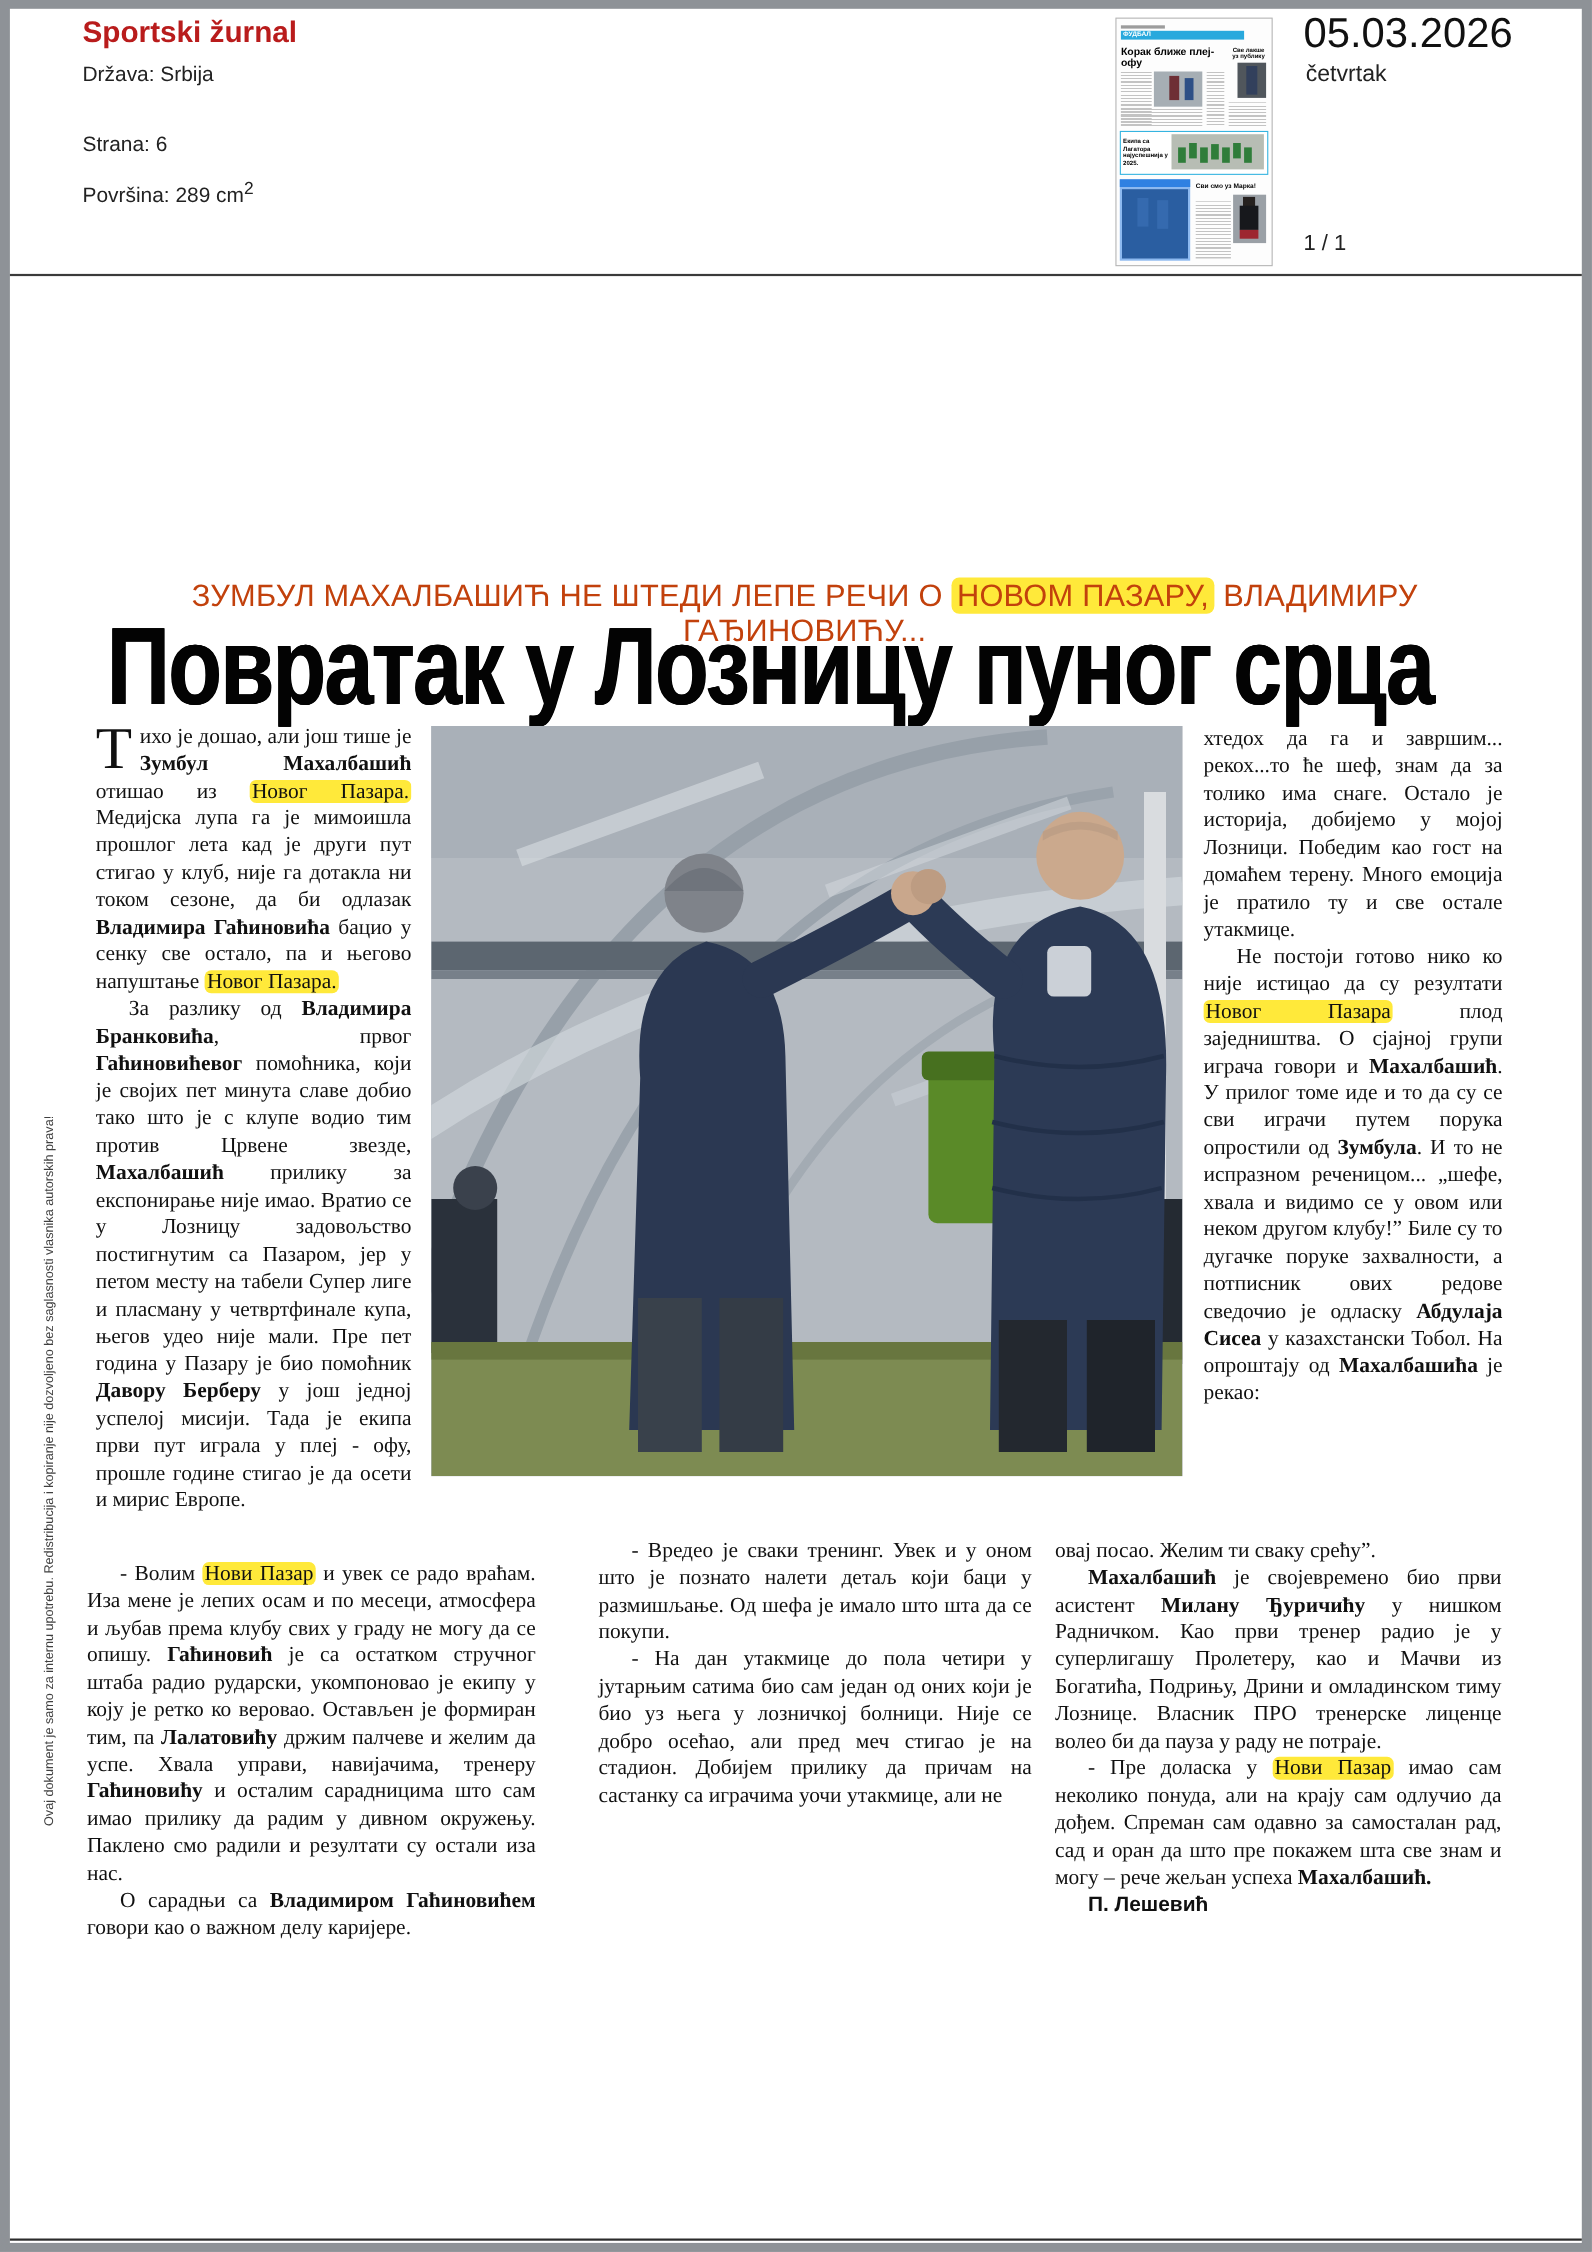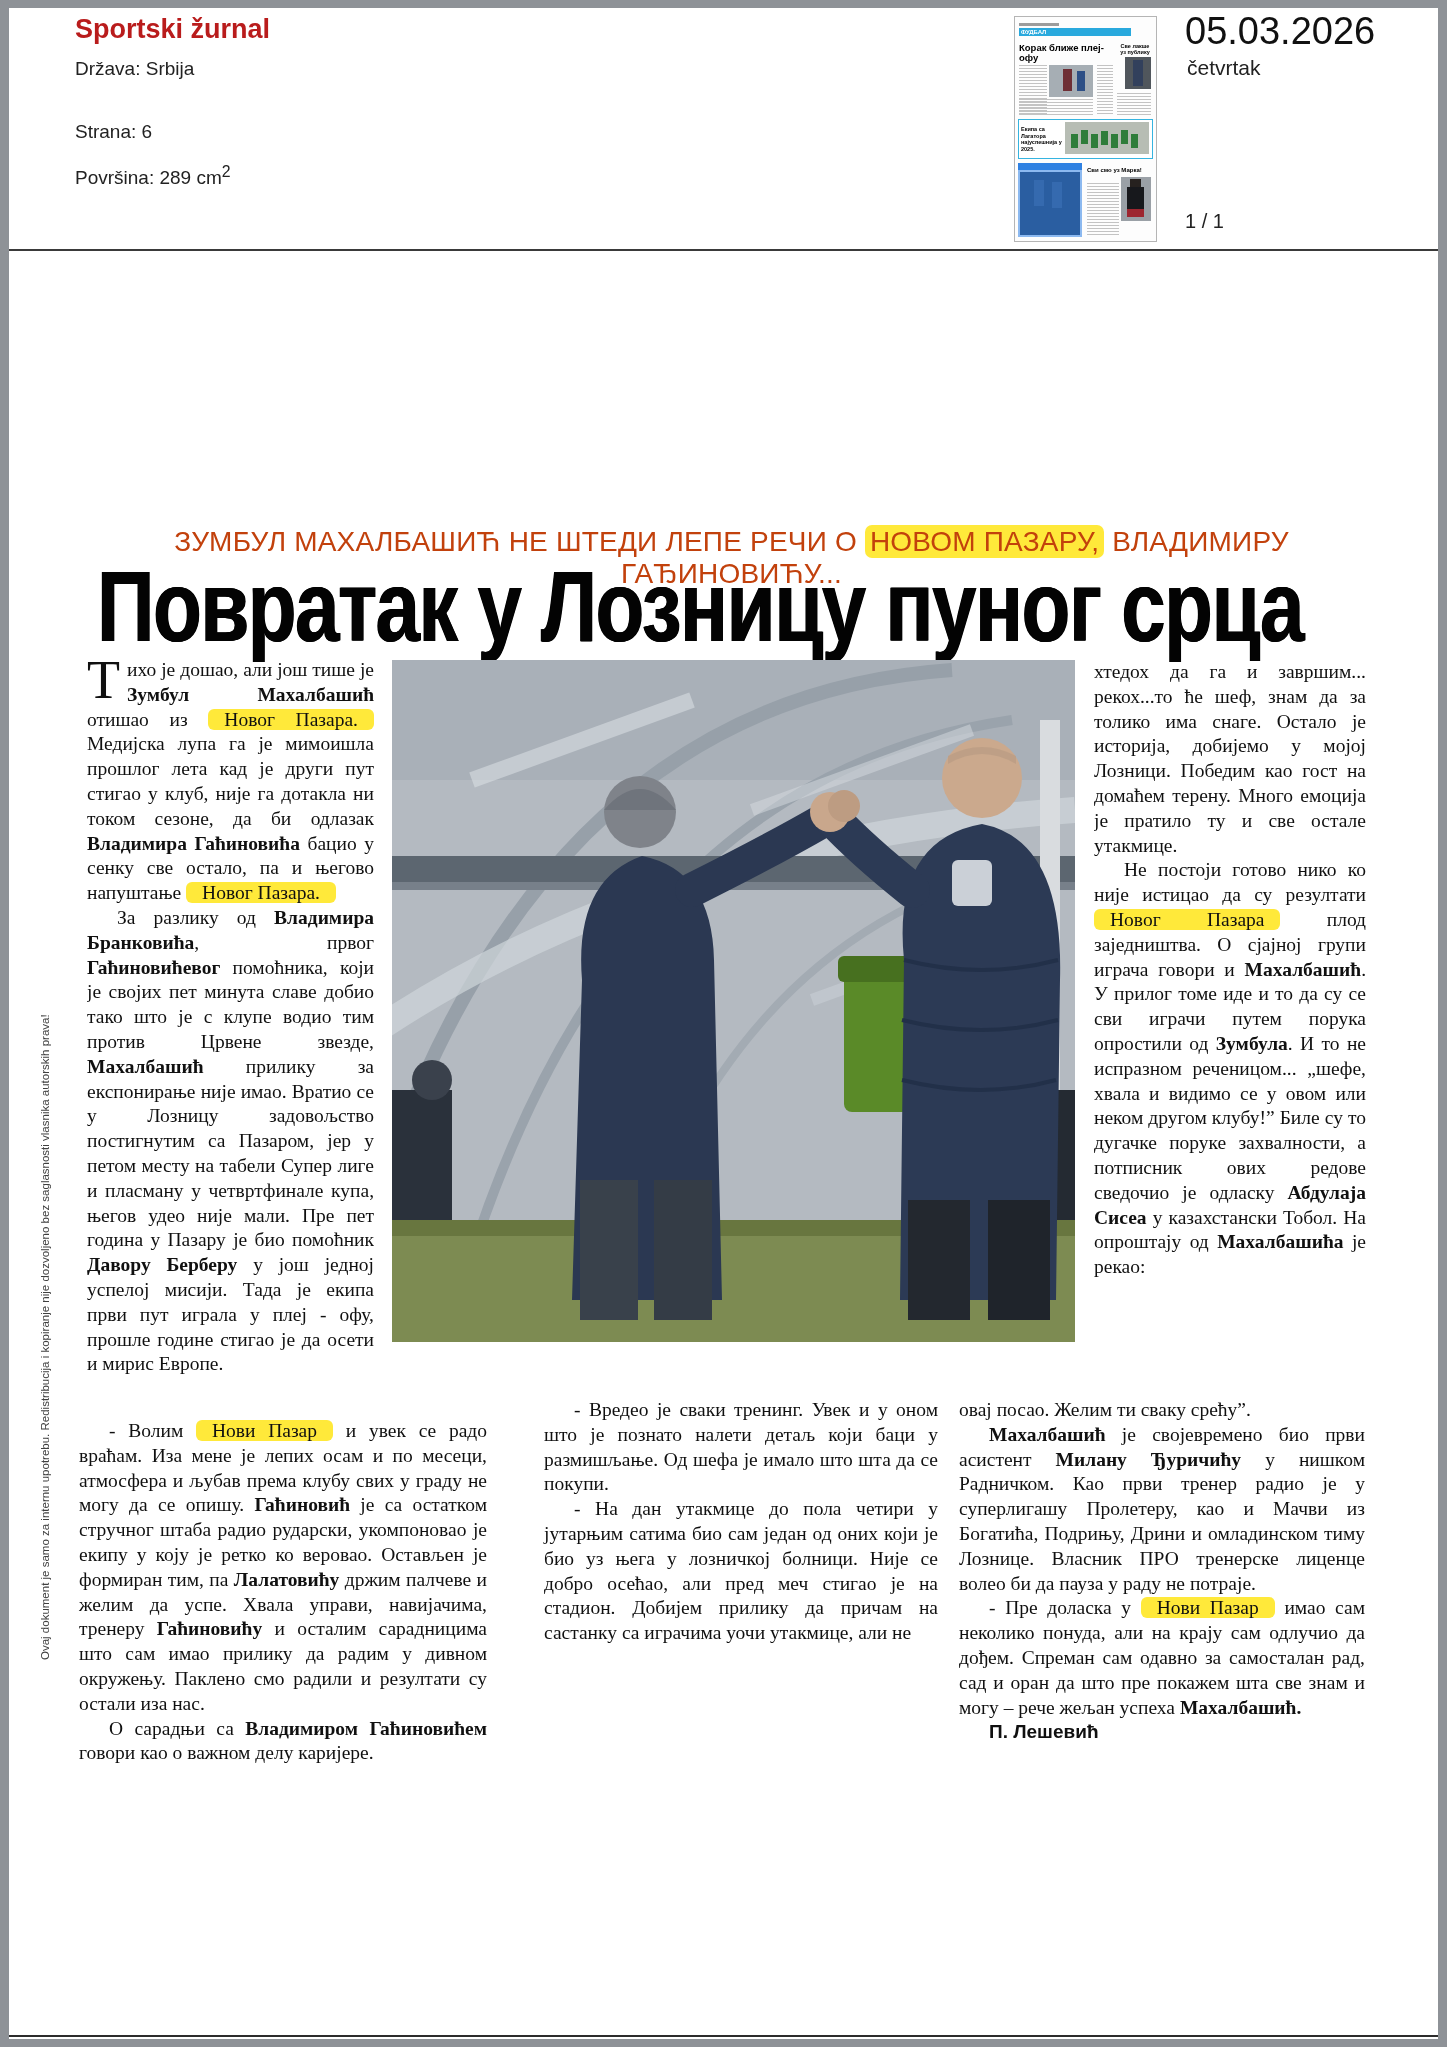--- a/index.html
+++ b/index.html
@@ -52,21 +52,21 @@
 
   
   .kicker{left:80px;top:518px;width:1285px;text-align:center;font-size:28px;color:#c2410c;letter-spacing:0.2px;}
   .hl{background:#ffe93a;border-radius:7px;padding:1px 5px;box-decoration-break:clone;-webkit-box-decoration-break:clone;}
   .headline{left:88px;top:548px;font-size:100px;line-height:1.0;font-weight:bold;color:#030303;white-space:nowrap;transform:scaleX(0.80);transform-origin:0 0;letter-spacing:-2px;text-shadow:0.6px 0 0 #000,-0.6px 0 0 #000;}
 
   .bodycol{font-family:"Liberation Serif","DejaVu Serif",serif;font-size:19.5px;line-height:24.8px;color:#101010;text-align:justify;}
   .bodycol p{margin:0;}
   .bodycol p.ind{text-indent:30px;}
   .bodycol .b{font-weight:bold;}
-  .bodycol .hl{border-radius:6px;padding:0 16px;}
+  .bodycol .hl{border-radius:6px;padding:0 2px;}
   .dropcap{float:left;font-size:54px;line-height:41px;padding:2px 7px 0 0;font-family:"Liberation Serif",serif;}
   .byline{font-family:"Liberation Sans",sans-serif;font-weight:bold;font-size:19px;}
 
   .col1{left:78px;top:650px;width:287px;height:738px;overflow:hidden;}
   .col3{left:1085px;top:652px;width:272px;height:740px;overflow:hidden;}
   .colA{left:70px;top:1390px;width:408px;margin-top:21px;}
   .colB{left:535px;top:1390px;width:394px;}
   .colC{left:950px;top:1390px;width:406px;}
 
   .photo{left:383px;top:652px;width:683px;height:682px;background:#b7bdc4;overflow:hidden;}

